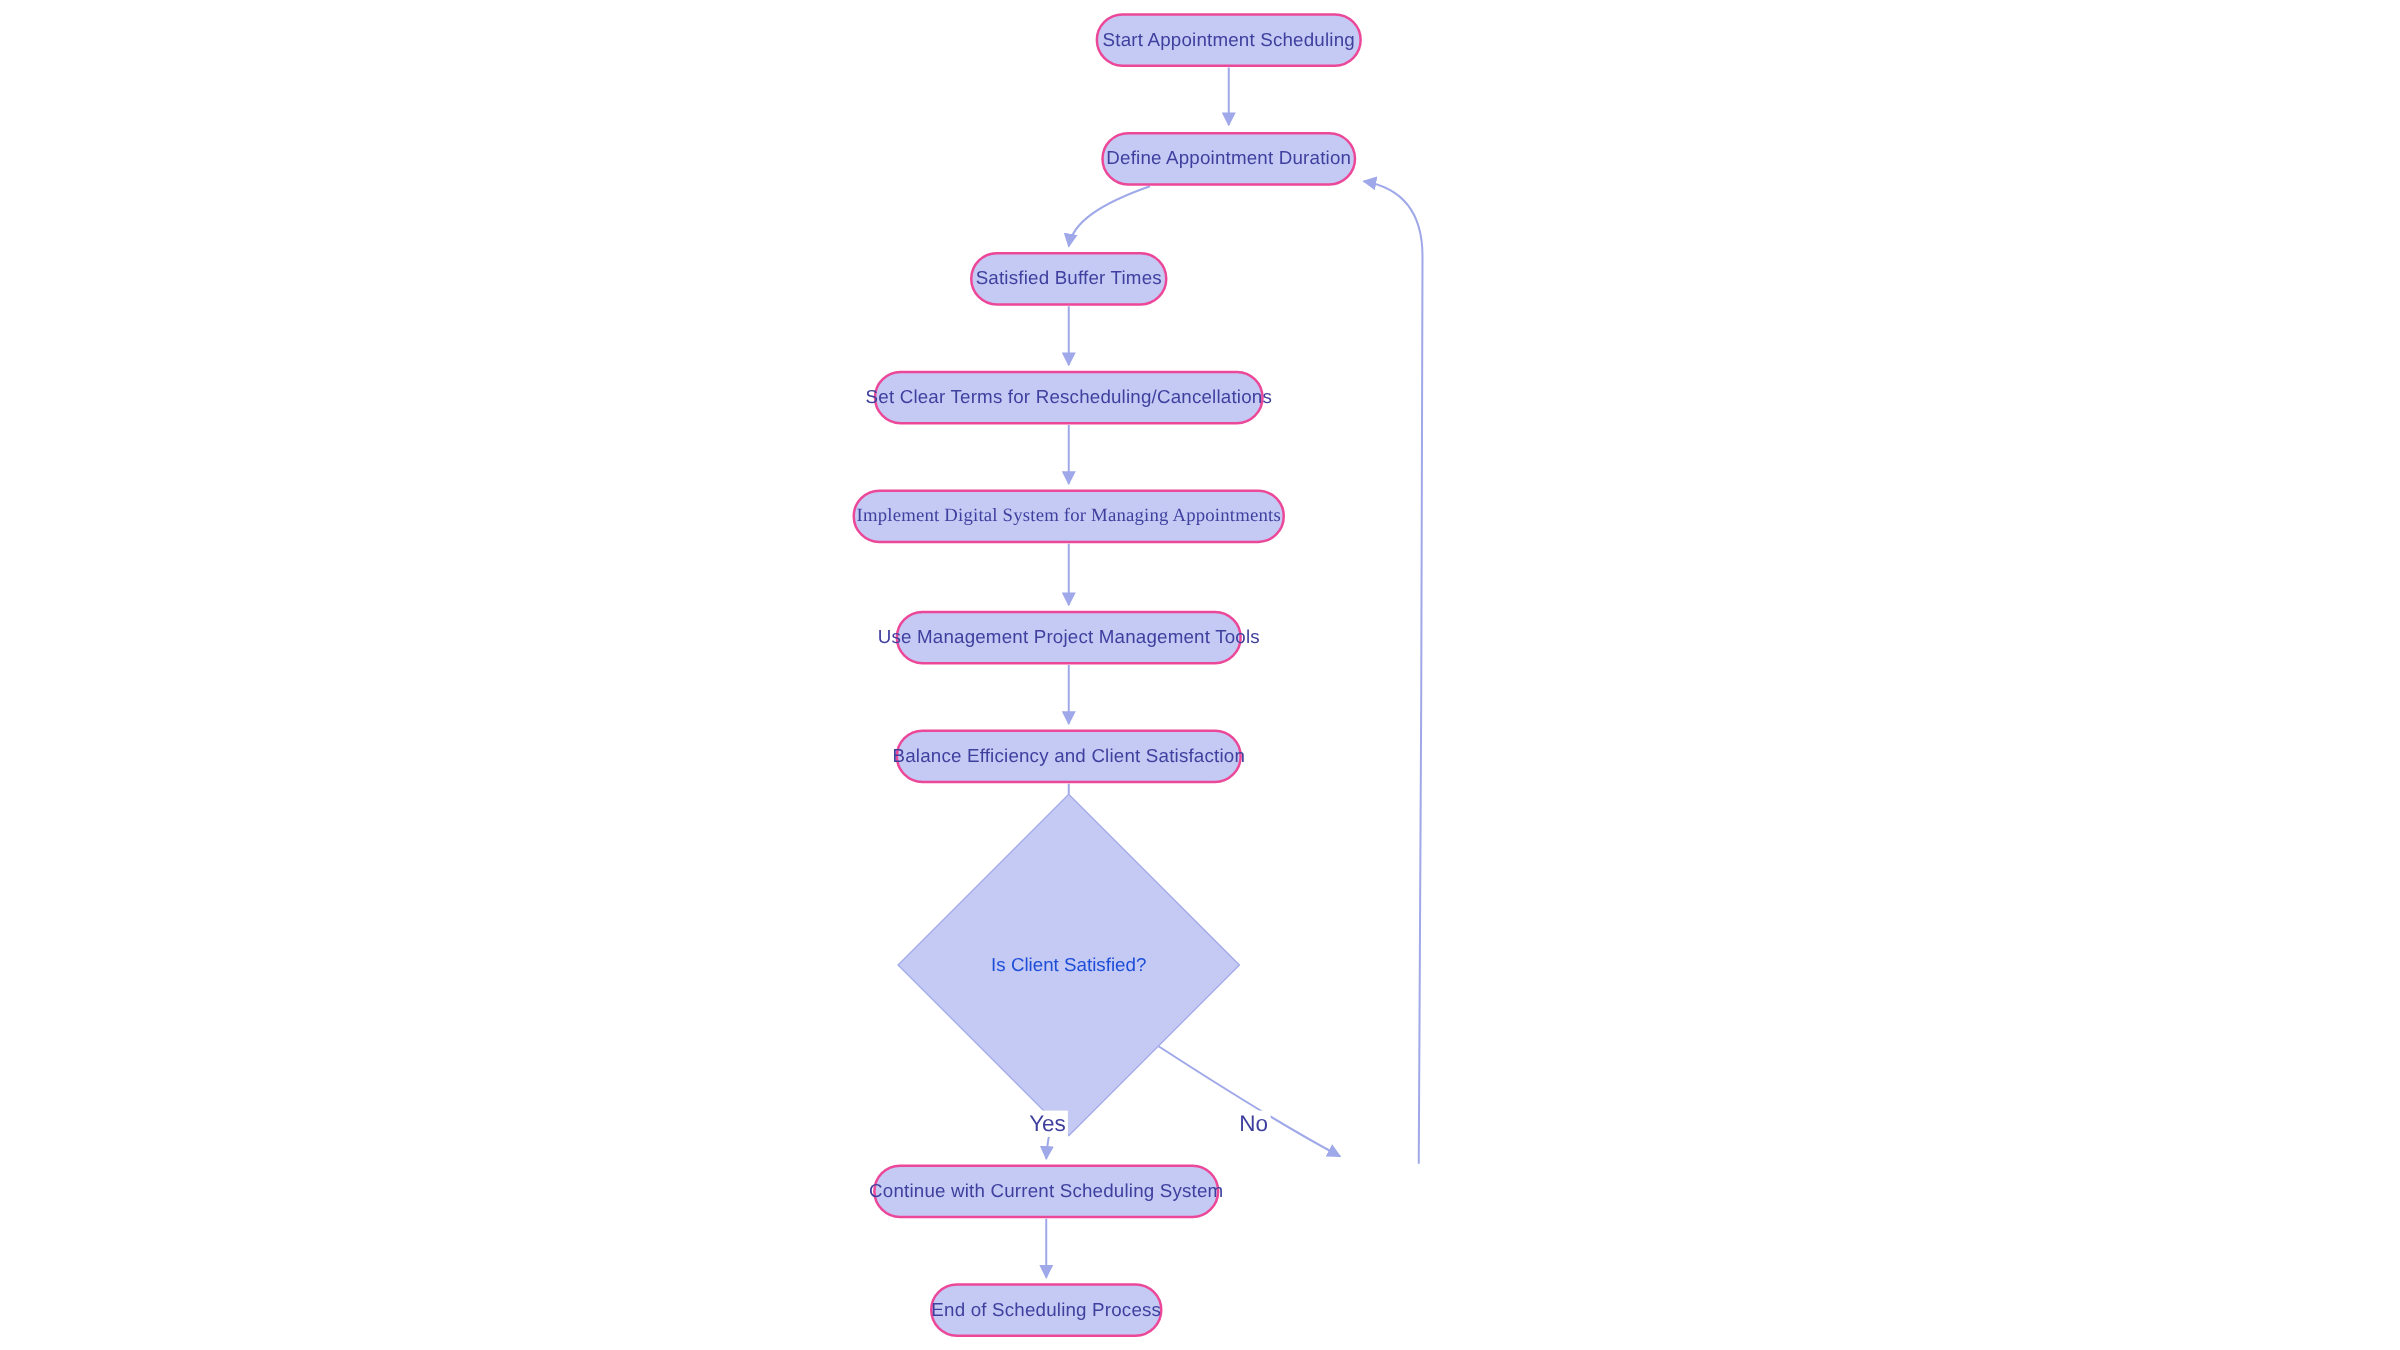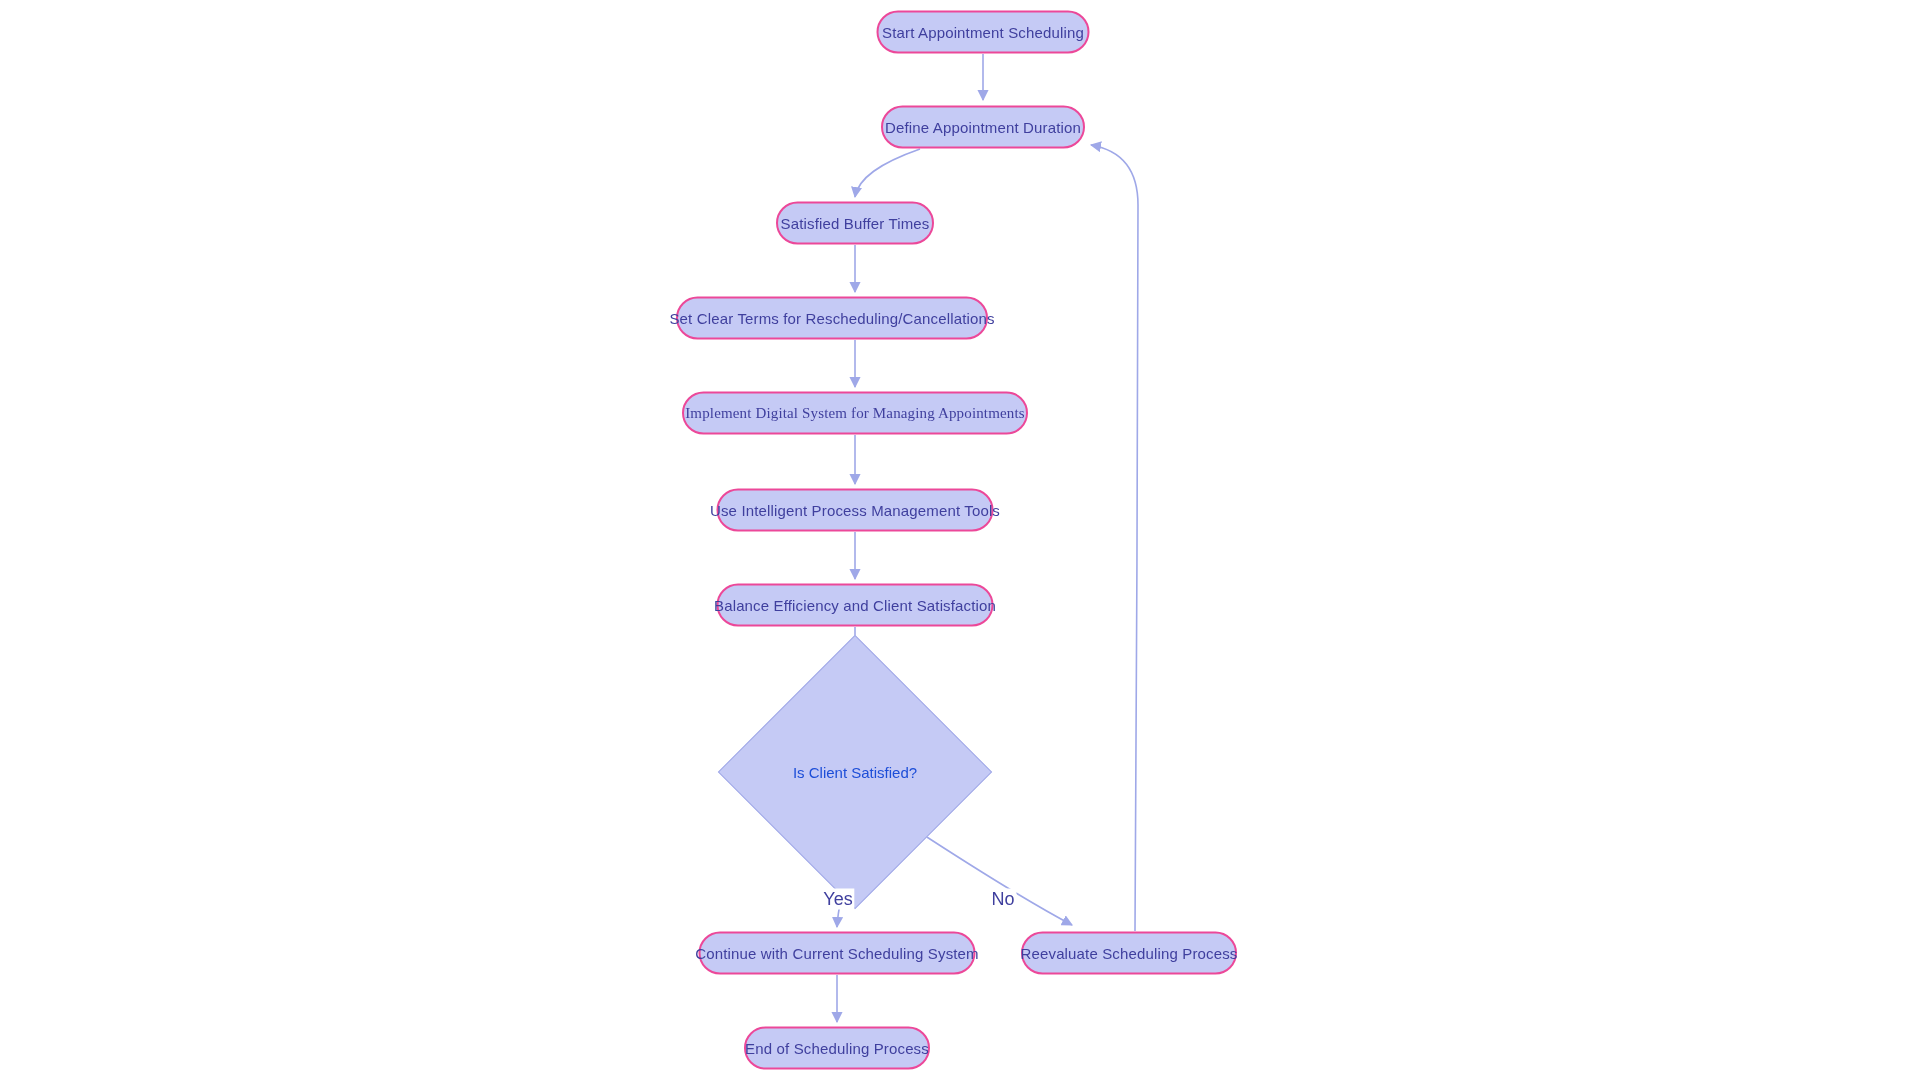--- a/index.html
+++ b/index.html
@@ -121,48 +121,45 @@
   </div>
 
   <div class="node stadium" style="left:983px; top:127px; width:204px;">
     <span class="node-label">Define Appointment Duration</span>
   </div>
 
   <div class="node stadium" style="left:855px; top:223px; width:158px;">
     <span class="node-label">Satisfied Buffer Times</span>
   </div>
 
-  <div class="node stadium" style="left:832px; top:318px; width:312px;justify-content:center;">
+  <div class="node stadium" style="left:855px; top:318px; width:312px;justify-content:center;">
     <span class="node-label">Set Clear Terms for Rescheduling/Cancellations</span>
   </div>
 
   <div class="node stadium" style="left:855px; top:413px; width:346px;font-family:Liberation Serif, serif;">
     <span class="node-label">Implement Digital System for Managing Appointments</span>
   </div>
 
   <div class="node stadium" style="left:855px; top:510px; width:277px;">
-    <span class="node-label">Use Intelligent Process Management Tools</span>
+    <span class="node-label">Use Management Project Management Tools</span>
   </div>
 
   <div class="node stadium" style="left:855px; top:605px; width:277px;">
     <span class="node-label">Balance Efficiency and Client Satisfaction</span>
   </div>
 
   <div class="decision" style="left:855px; top:772px;">
     <div class="diamond-shape"></div>
     <div class="decision-label">Is Client Satisfied?</div>
   </div>
 
   <div class="node stadium" style="left:837px; top:953px; width:277px;">
     <span class="node-label">Continue with Current Scheduling System</span>
   </div>
 
-  <div class="node stadium" style="left:1129px; top:953px; width:216px;">
-    <span class="node-label">Reevaluate Scheduling Process</span>
-  </div>
 
   <div class="node stadium" style="left:837px; top:1048px; width:186px;">
     <span class="node-label">End of Scheduling Process</span>
   </div>
 
   <div class="edge-label" style="left:838px; top:899px;">Yes</div>
 
   <div class="edge-label" style="left:1003px; top:899px;">No</div>
 
 </div>

